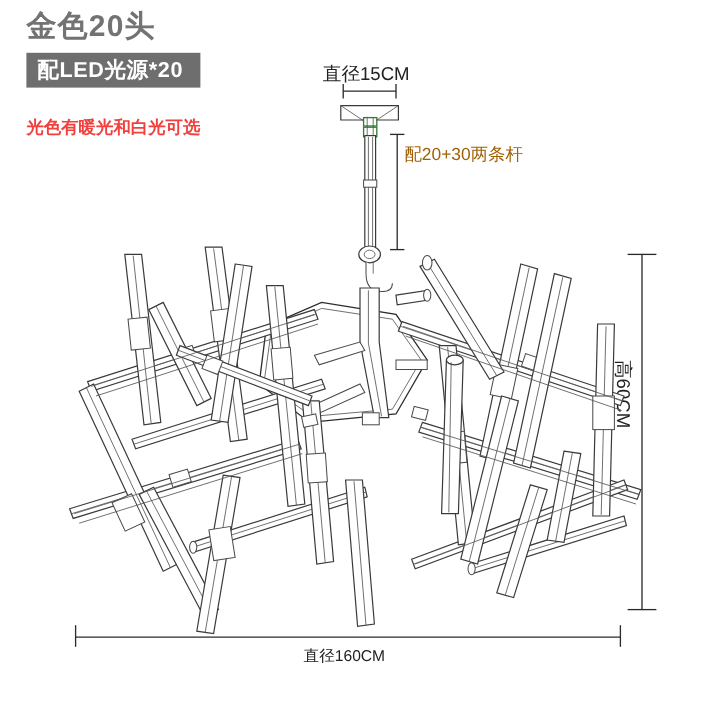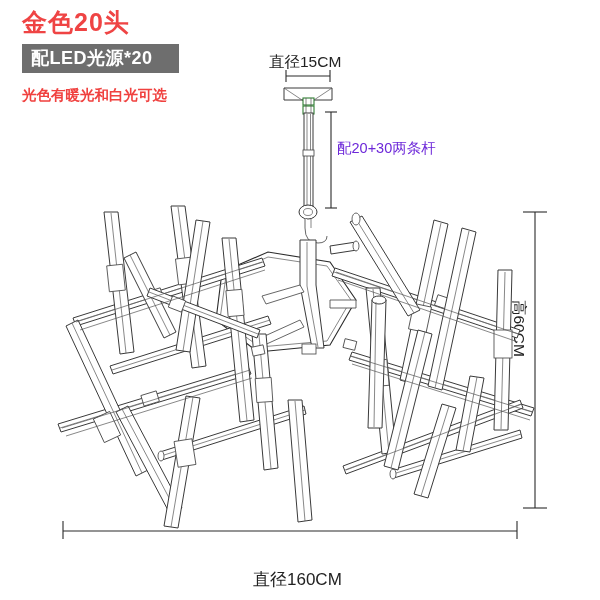--- a/index.html
+++ b/index.html
@@ -19,77 +19,77 @@
   
   #header-block {
     position: absolute;
     left: 22px;
     top: 8px;
     width: 230px;
   }
   #product-title {
     font-size: 25px;
     font-weight: 700;
-    color: #ef4444;
+    color: #737373;
     letter-spacing: 1px;
     line-height: 1.15;
     white-space: nowrap;
   }
   #led-banner {
     display: inline-block;
     margin-top: 7px;
-    padding: 4px 26px 5px 9px;
+    padding: 4px 14px 5px 9px;
     background: #6e6e6e;
     color: #ffffff;
     font-size: 18px;
     font-weight: 700;
     letter-spacing: 0.5px;
     line-height: 1.15;
     white-space: nowrap;
   }
   .note-line {
     color: #f0413f;
     font-size: 14.5px;
     font-weight: 700;
     line-height: 1.45;
     white-space: nowrap;
   }
-  #note-lines { margin-top: 12px; }
+  #note-lines { margin-top: 24px; }
 
   
   .dim-label {
     position: absolute;
     color: #222222;
     font-size: 15px;
     white-space: nowrap;
   }
   #dim-top-label { left: 269px; top: 52px; font-size: 15.5px; }
   #rod-note {
     position: absolute;
     left: 337px;
-    top: 138px;
-    color: #6d28d9;
+    top: 119px;
+    color: #a16207;
     font-size: 14.5px;
     line-height: 1.45;
     white-space: nowrap;
   }
   #dim-right-label {
     position: absolute;
     left: 529px;
     top: 300px;
     color: #222;
     font-size: 15.5px;
     white-space: nowrap;
     transform: rotate(90deg);
     transform-origin: left top;
   }
   #dim-bottom-label {
     left: 253px;
-    top: 568px;
-    font-size: 17px;
+    top: 538px;
+    font-size: 13px;
   }
 
   
   #drawing {
     position: absolute;
     left: 0;
     top: 0;
     width: 600px;
     height: 600px;
   }

